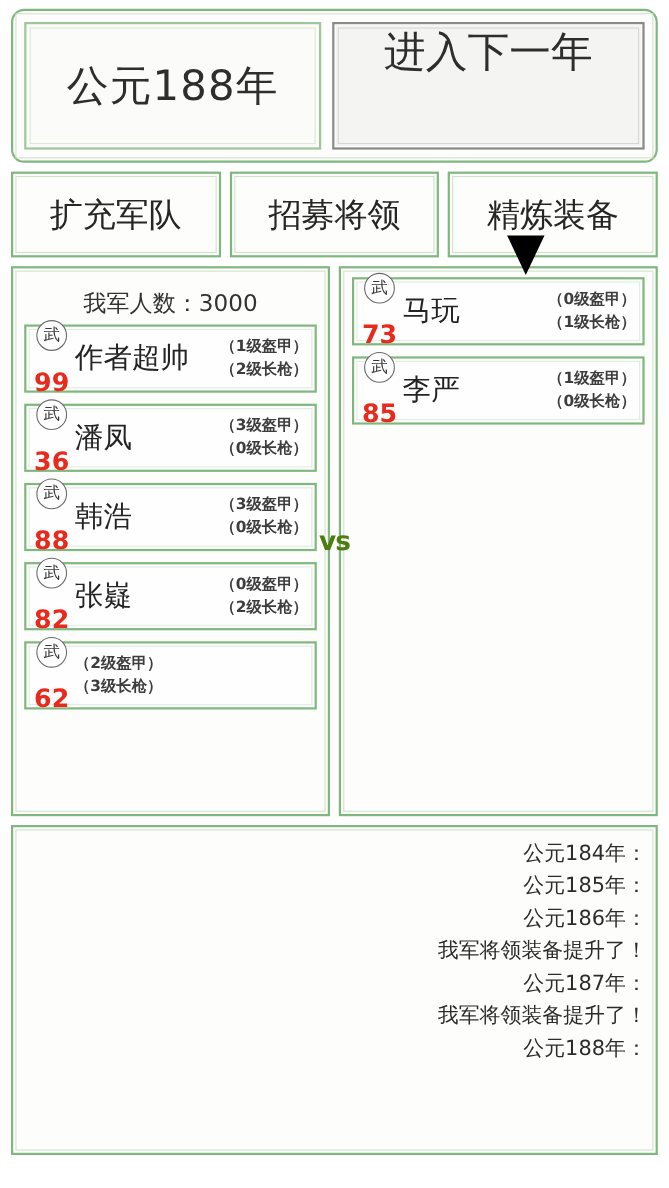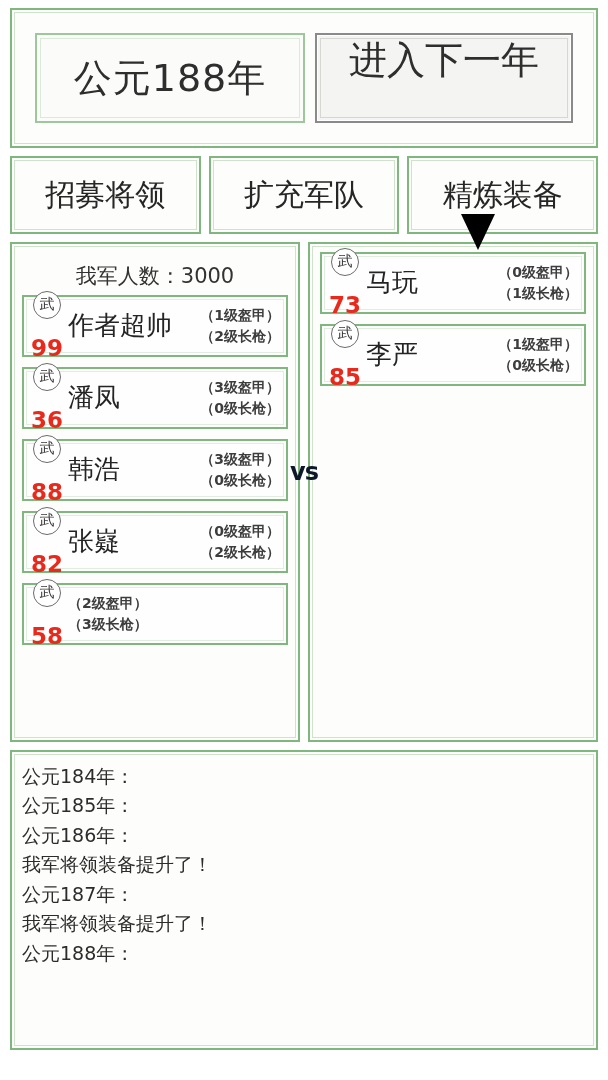--- a/index.html
+++ b/index.html
@@ -32,22 +32,23 @@
     left: 2px; top: 2px; right: 2px; bottom: 2px;
     border: 1px solid #cfe3cc;
     pointer-events: none;
   }
 
   
   .topbar {
     display: flex;
     align-items: stretch;
     height: 140px;
-    padding: 23px;
+    padding: 10px;
     gap: 10px;
+    border-radius: 12px;
   }
   .year-box {
     flex: 0 0 270px;
     display: flex;
     align-items: center;
     justify-content: center;
     border: 2px solid #9ec79c;
     background: #fbfbf9;
     position: relative;
   }
@@ -210,23 +211,23 @@
     text-align: left;
     font-size: 14px;
     color: #3d3d3d;
     line-height: 1.5;
     font-weight: bold;
   }
   .vs {
     position: absolute;
     left: 50%;
     transform: translateX(-50%);
-    top: 216px;
+    top: 236px;
     font-size: 24px;
-    color: #0f172a;
+    color: #4d7c0f;
     font-weight: bold;
     z-index: 10;
     letter-spacing: -1px;
   }
 
   
   .log {
     margin-top: 8px;
     height: 300px;
     border: 2px solid #7fb77e;
@@ -242,42 +243,43 @@
     border: 1px solid #cfe3cc;
     pointer-events: none;
   }
   .log-line {
     font-size: 19px;
     color: #2c2c2c;
     line-height: 1.55;
     position: relative;
     z-index: 2;
     padding-left: 2px;
+    text-align: right;
   }
 </style>
 </head>
 <body>
 
 <div class="app">
 
   <div class="panel topbar">
     <div class="year-box">
       <span class="year-text">公元188年</span>
     </div>
     <div class="next-year-btn">
       <span class="next-year-text">进入下一年</span>
     </div>
   </div>
 
   <div class="tabs">
     <div class="tab">
+      <span>扩充军队</span>
+    </div>
+    <div class="tab">
       <span>招募将领</span>
-    </div>
-    <div class="tab">
-      <span>扩充军队</span>
     </div>
     <div class="tab">
       <span>精炼装备</span>
     </div>
   </div>
 
   <div class="cursor">
     <svg width="46" height="46" viewBox="0 0 46 46">
       <polygon points="6,4 40,4 23,40" fill="#000000"></polygon>
     </svg>
@@ -332,21 +334,21 @@
         <div class="gen-name">张嶷</div>
         <div class="gen-equip">
           <div>（0级盔甲）</div>
           <div>（2级长枪）</div>
         </div>
       </div>
 
       <div class="general">
         <div class="gen-badge">
           <span class="circle">武</span>
-          <span class="num">58</span>
+          <span class="num">62</span>
         </div>
         <div class="gen-equip">
           <div>（2级盔甲）</div>
           <div>（3级长枪）</div>
         </div>
       </div>
     </div>
 
     <div class="army">
 

